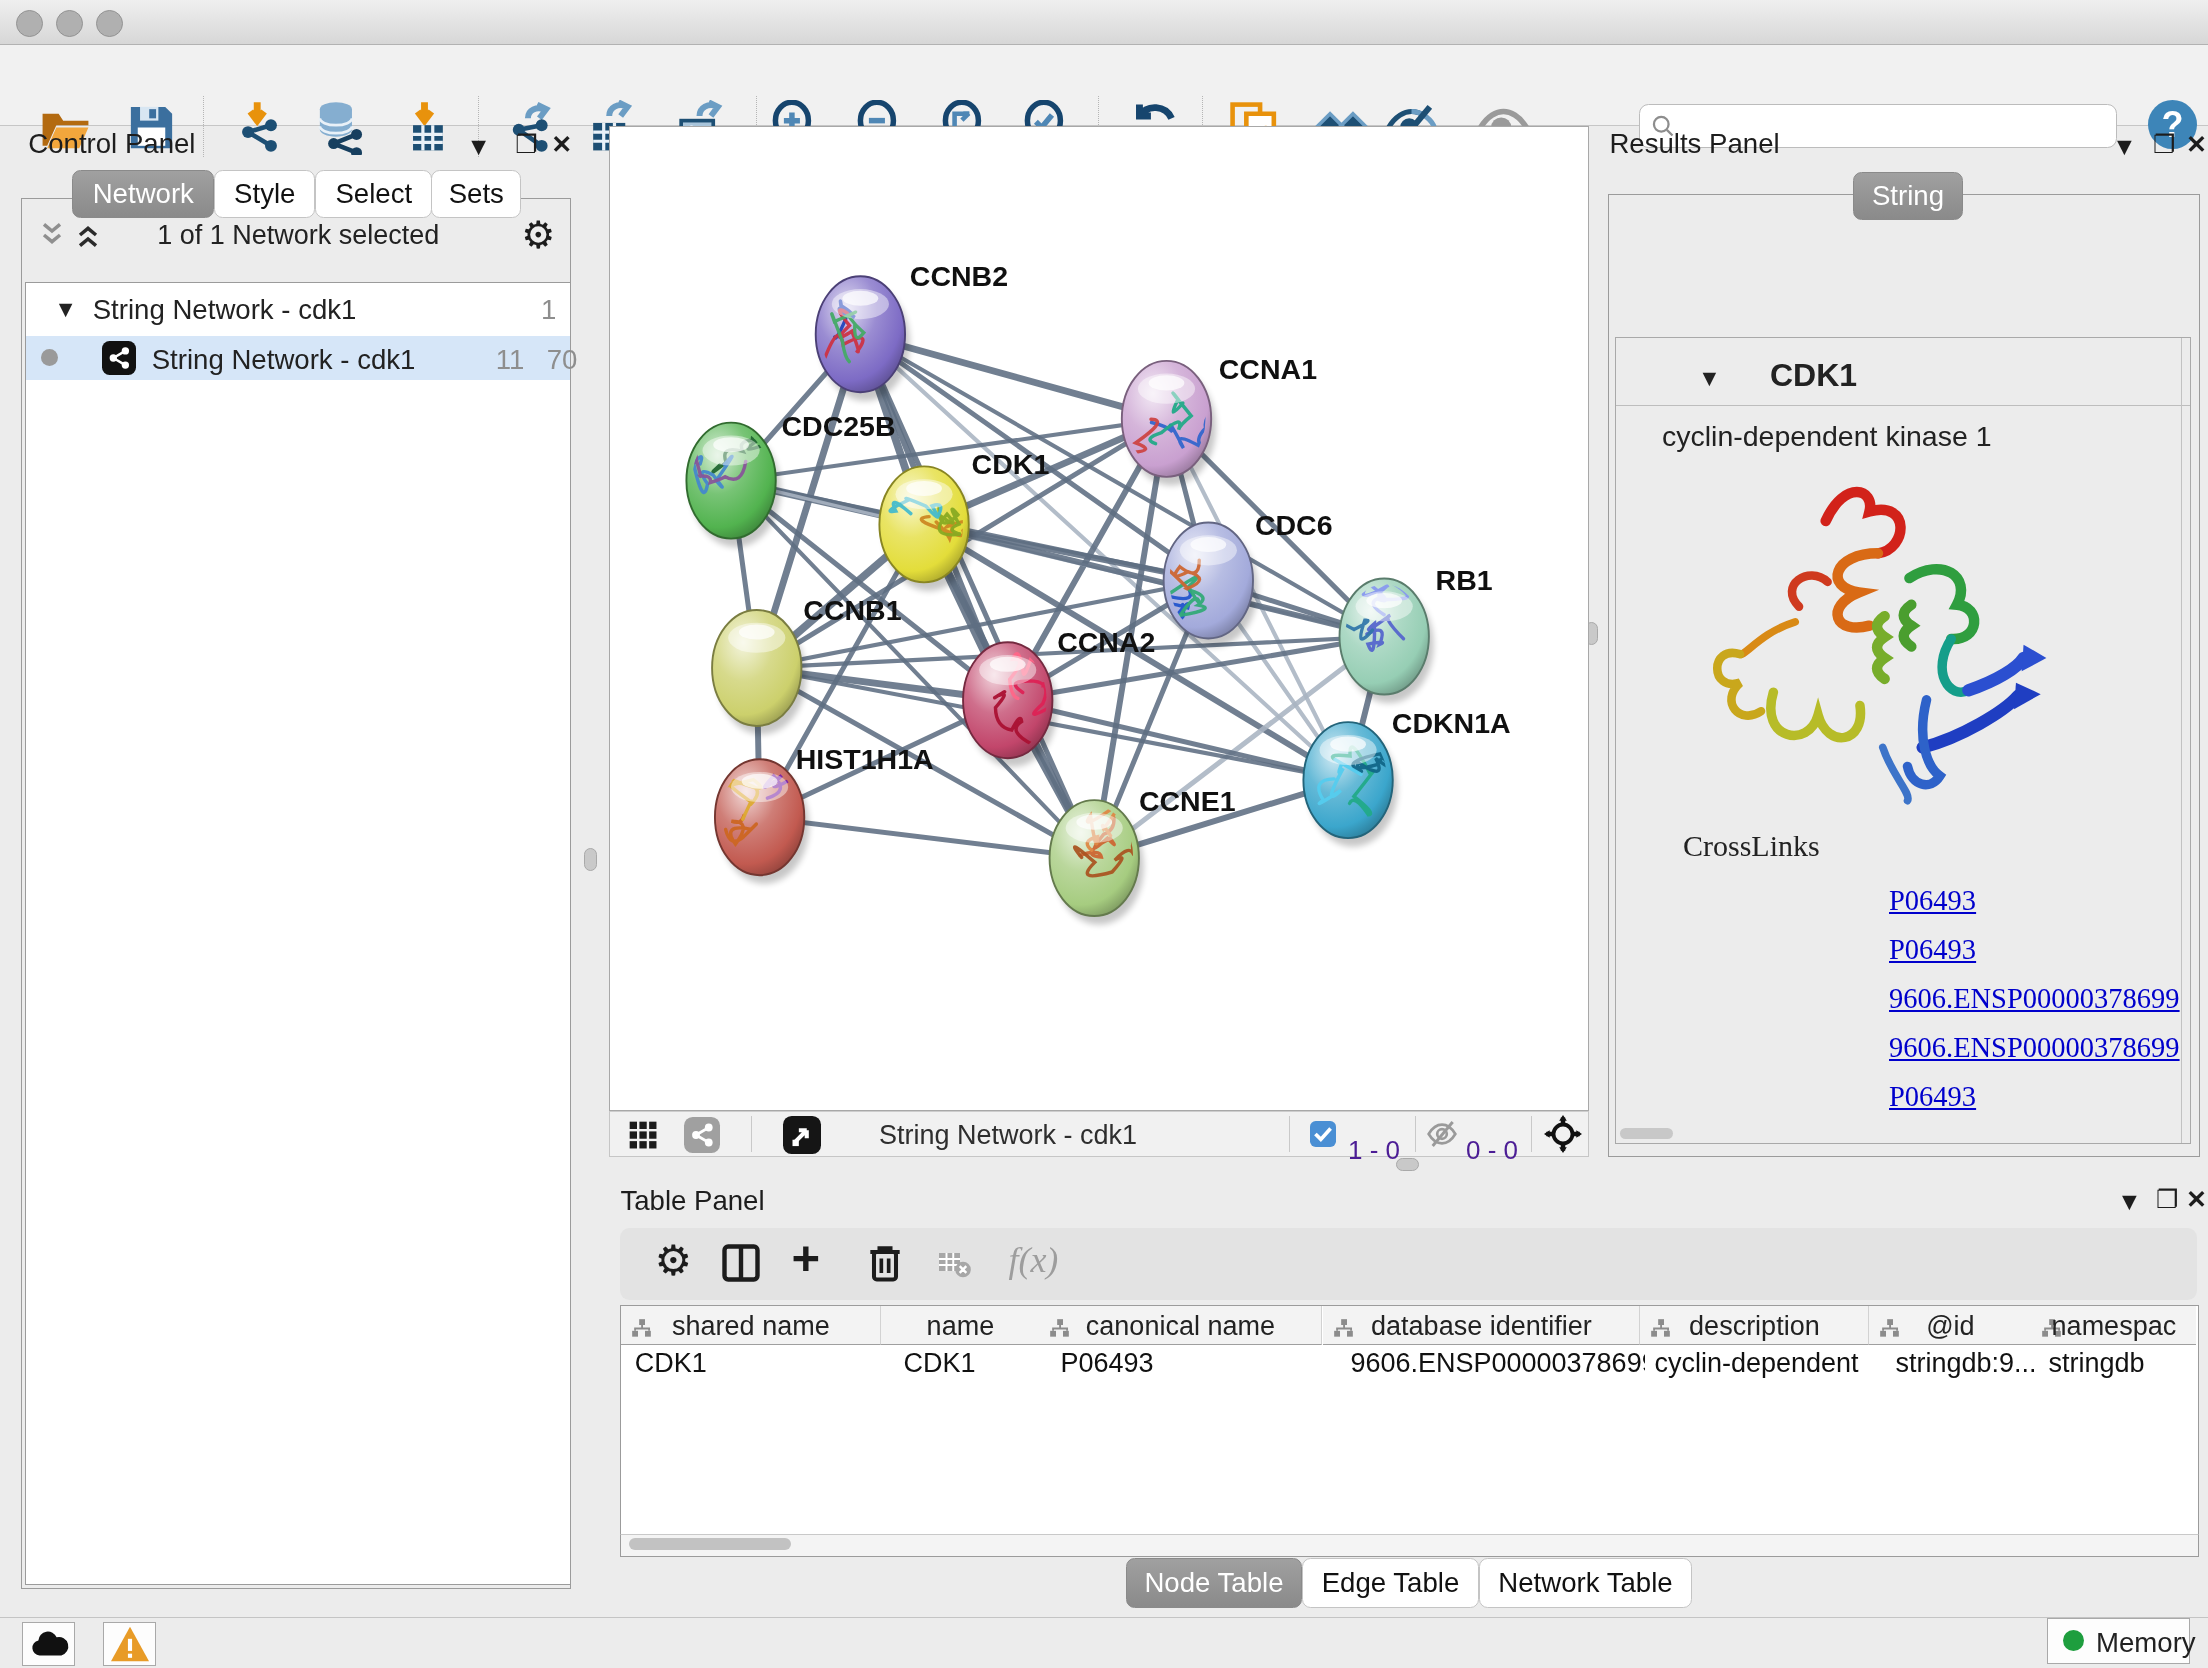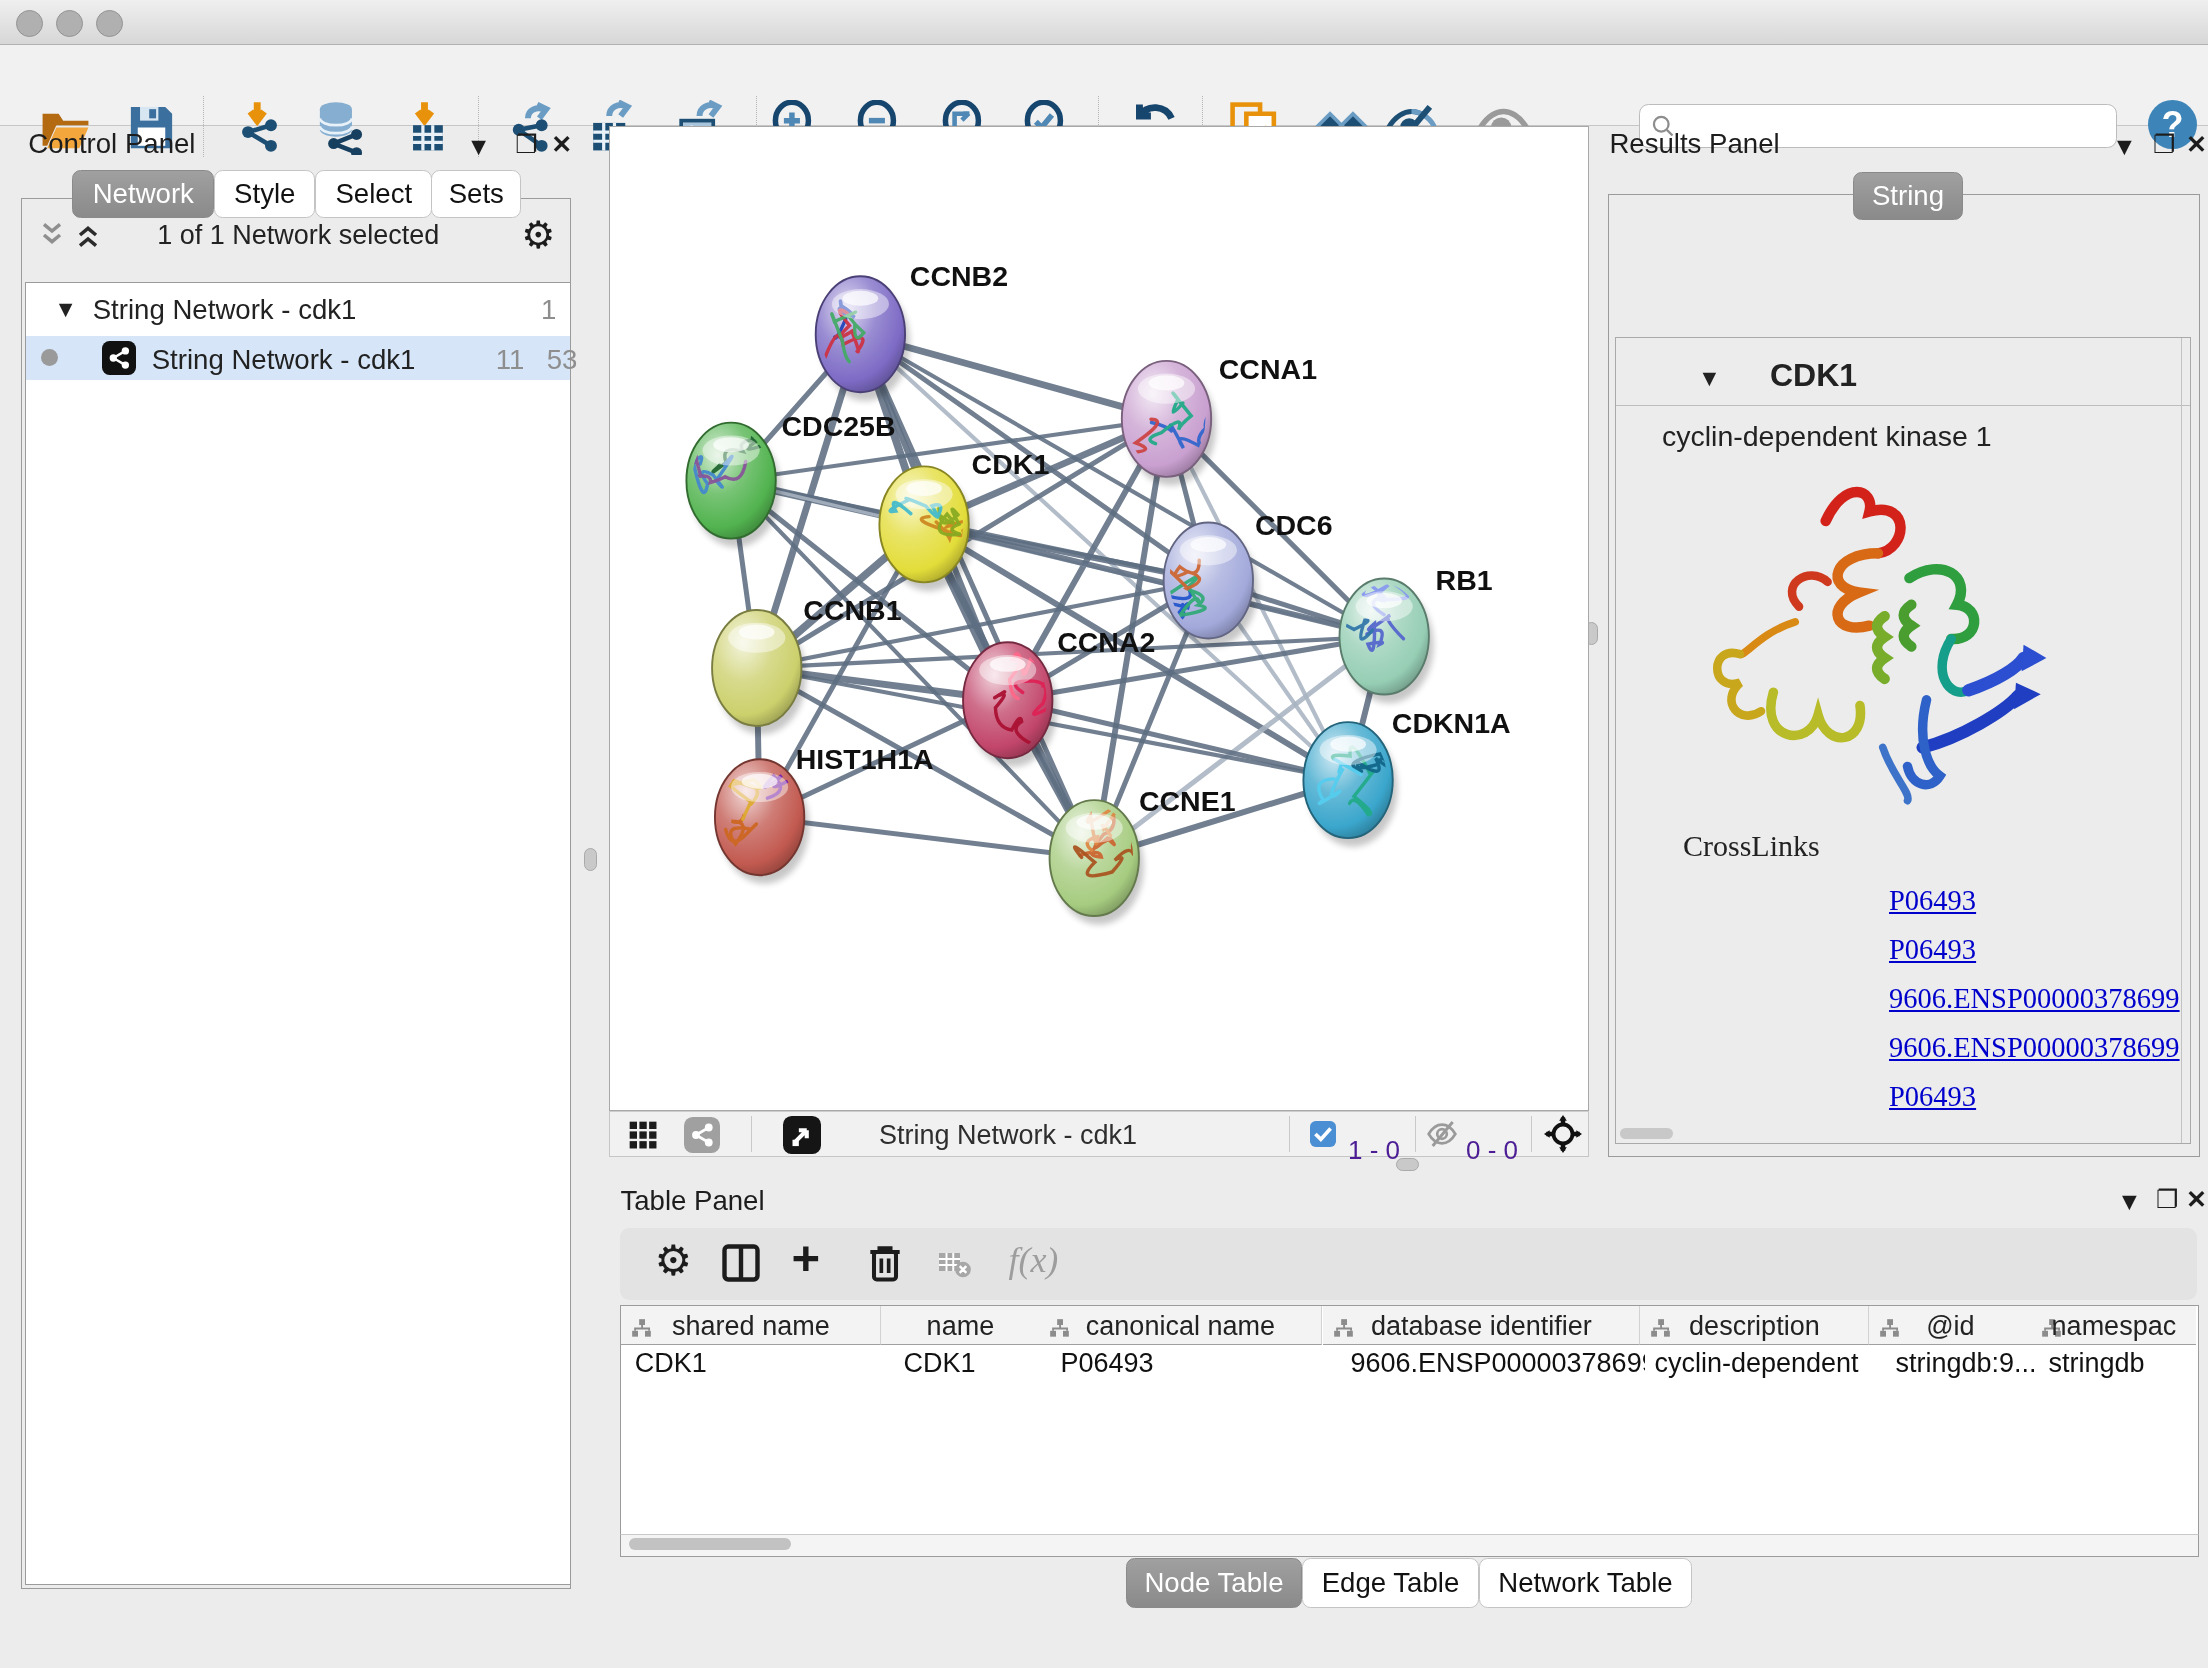--- a/index.html
+++ b/index.html
@@ -269,21 +269,21 @@
         <span class="shareicon" style="left:76px;top:4.8px">
           <svg viewBox="0 0 24 24">
               <circle cx="8" cy="12" r="2.6" fill="#fff"></circle>
               <circle cx="16.5" cy="7" r="2.6" fill="#fff"></circle>
               <circle cx="16.5" cy="17" r="2.6" fill="#fff"></circle>
               <path d="M8 12l8.5-5M8 12l8.5 5" stroke="#fff" stroke-width="1.8"></path>
             </svg>
         </span>
         <span style="position:absolute;left:126px;top:7.6px">String Network - cdk1</span>
         <span class="cnt" style="left:470px;top:7.6px">11</span>
-        <span class="cnt" style="left:521px;top:7.6px">53</span>
+        <span class="cnt" style="left:521px;top:7.6px">70</span>
       </div>
     </div>
   </div>
 
   <div class="handle" style="left:584px;top:848px;width:11.4px;height:21px"></div>
   <div class="handle" style="left:1585px;top:622px;width:11.4px;height:21px"></div>
   <div class="handle" style="left:1396px;top:1158px;width:21px;height:11.4px"></div>
 
   <div id="canvas">
     <svg id="net" width="978" height="983" viewBox="0 0 1028 1034">
@@ -750,15 +750,33 @@
     </div>
     <div id="tp-scroll">
         <div id="tp-thumb"></div>
       </div>
 
     <div class="tabbtn sel" style="left:517px;top:379px;width:174px;line-height:48px;height:48px">Node Table</div>
     <div class="tabbtn" style="left:693px;top:379px;width:175px;line-height:48px;height:48px">Edge Table</div>
     <div class="tabbtn" style="left:870px;top:379px;width:211px;line-height:48px;height:48px">Network Table</div>
   </div>
 
+  <div id="statusbar">
+    <div class="sbtn" style="left:22px;width:51px;top:3.8px">
+      <svg width="48" height="38" viewBox="0 0 24 20" style="margin:1.9px 0 0 1.9px">
+          <path d="M7 16a4 4 0 0 1-.6-7.9A5 5 0 0 1 16 6.5 3.8 3.8 0 0 1 18.5 16z" fill="#111"></path>
+        </svg>
+    </div>
+    <div class="sbtn" style="left:103px;width:51px;top:3.8px">
+      <svg width="44" height="38" viewBox="0 0 24 22" style="margin:1.9px 0 0 3.8px">
+          <path d="M12 1L23 21H1z" fill="#e89b27"></path>
+          <rect x="10.8" y="8" width="2.4" height="7" fill="#fff"></rect>
+          <rect x="10.8" y="16.6" width="2.4" height="2.4" fill="#fff"></rect>
+        </svg>
+    </div>
+    <div class="sbtn" style="left:2047px;width:141px;top:0px;height:44px">
+      <span style="position:absolute;left:15px;top:11.4px;width:21px;height:21px;border-radius:50%;background:#1e9e3e"></span>
+      <span style="position:absolute;left:48px;top:7.6px;font-size:27.6px">Memory</span>
+    </div>
+  </div>
 
 </div>
 
 
 </body></html>

